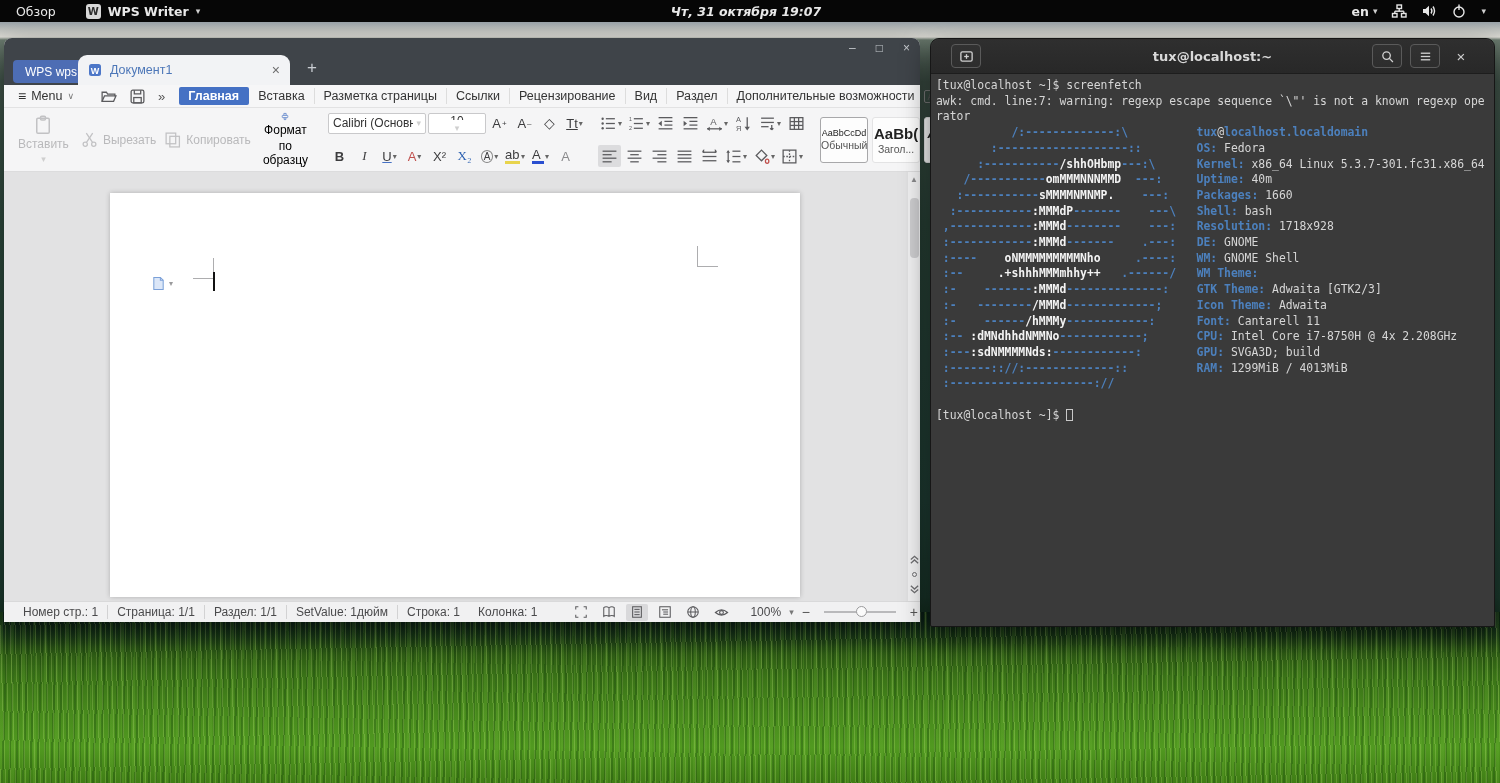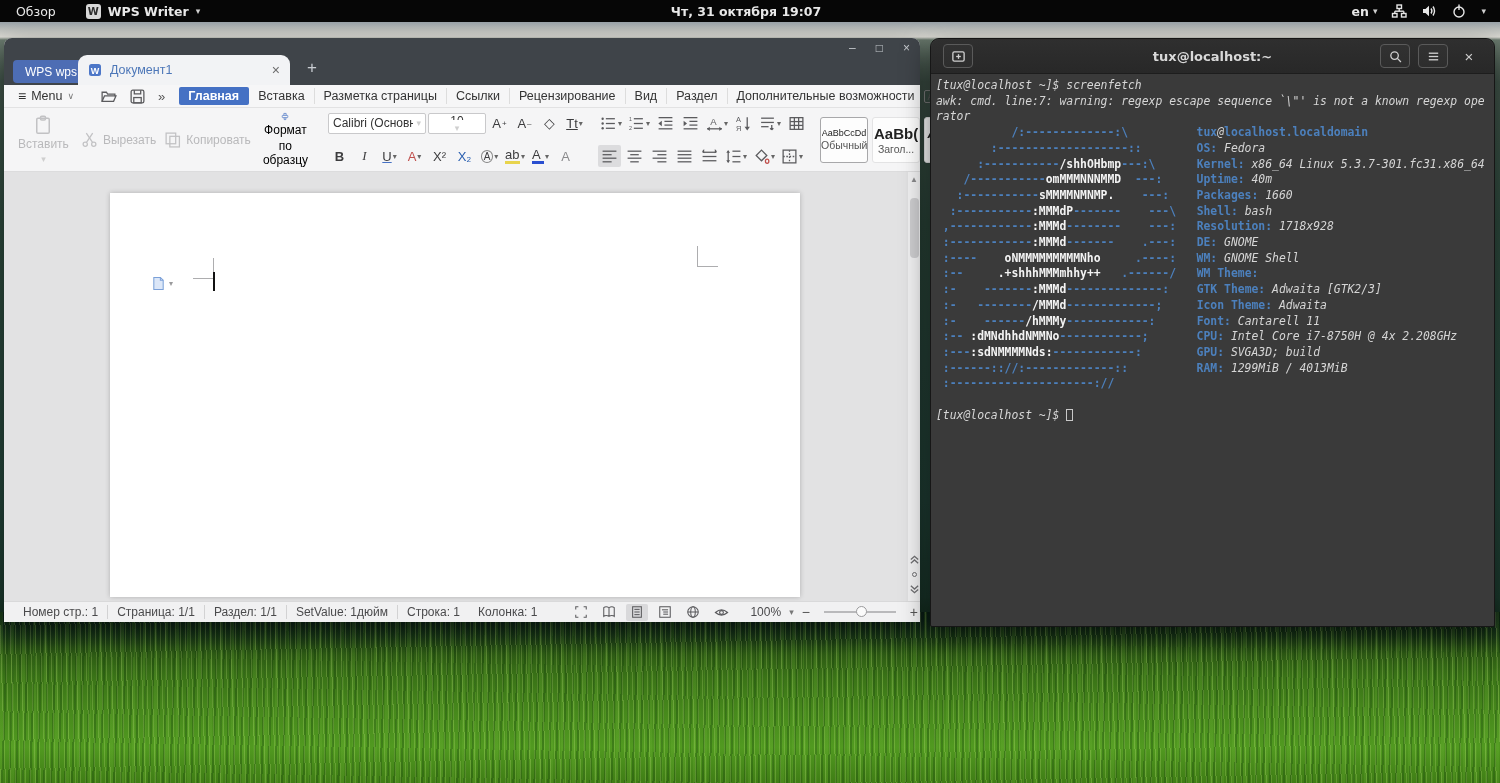--- a/index.html
+++ b/index.html
@@ -25,21 +25,21 @@
 
   
   .topbar { position:absolute; left:0; top:0; width:1500px; height:22px; background:#060606;
     color:#e8e8e8; font-family:"DejaVu Sans",sans-serif; font-size:12.5px;
     display:flex; align-items:center; z-index:30; }
   .tb-left { display:flex; align-items:center; gap:26px; padding-left:12px; }
   .tb-activities { padding:0 4px;text-align:right; }
   .tb-app { display:flex; align-items:center; gap:7px; font-weight:bold; }
   .tb-appicon { width:15px; height:15px; background:#d8d8d8; border-radius:3px; color:#2d2d2d;
     font-size:10px; font-weight:bold; display:flex; align-items:center; justify-content:center; }
-  .tb-clock { position:absolute; left:0; right:8px; text-align:center; font-weight:bold; pointer-events:none; }
+  .tb-clock { position:absolute; left:0; right:8px; text-align:center; font-weight:bold; pointer-events:none;font-style:italic; }
   .tb-right { margin-left:auto; display:flex; align-items:center; gap:14px; padding-right:14px; }
   .tb-lang { display:flex; align-items:center; gap:4px; font-weight:bold;justify-content:center; }
   .caret { font-size:9px; color:#cfcfcf; }
   .sysico { width:16px; height:16px; }
   .sysico path, .sysico rect, .sysico circle, .sysico line, .sysico polygon
     { stroke:#e6e6e6; fill:none; stroke-width:1.4; }
   .sysico .fill { fill:#e6e6e6; stroke:none; }
 
   
   .wps { position:absolute; left:4px; top:38px; width:916px; height:584px; z-index:20;
@@ -145,34 +145,34 @@
     border:1px solid #9a9a9c; border-radius:50%; }
   .st-fit { margin-left:14px; }
   .zsign { font-size:14px; color:#555; }
 
   
   .term { position:absolute; left:930px; top:38px; width:565px; height:589px; z-index:20;
     background:#3a3a3a; border:1px solid #161616; border-radius:9px 9px 2px 2px;
     box-shadow:0 10px 28px rgba(0,0,0,.55); }
   .term-header { height:35px; background:linear-gradient(180deg,#2f2f2f,#282828);
     border-bottom:1px solid #1d1d1d; border-radius:9px 9px 0 0;
-    display:flex; align-items:center; padding:0 12px; }
+    display:flex; align-items:center; padding:0 20px; }
   .term-title { position:absolute; left:0; right:0; text-align:center; color:#d9d9d9;
     font-weight:bold; font-size:13px; font-family:"DejaVu Sans",sans-serif; pointer-events:none; }
   .thbtn { width:30px; height:24px; border:1px solid #5a5a5a; border-radius:4px;
     display:flex; align-items:center; justify-content:center; background:rgba(255,255,255,.02); }
   .thbtn svg { width:15px; height:15px; }
   .thbtn svg path, .thbtn svg circle, .thbtn svg line, .thbtn svg rect
     { stroke:#d0d0d0; fill:none; stroke-width:1.4; }
   .term-hright { margin-left:auto; display:flex; gap:8px; align-items:center; }
   .term-close { color:#cfcfcf; font-size:15px; width:26px; text-align:center; }
   .term-body { padding:4px 0 0 5px; font-family:"DejaVu Sans Mono",monospace;
     font-size:11.4px; line-height:15.7px; overflow:hidden; height:550px; }
   .tline { white-space:pre; }
-  .tc-w { color:#d6d6d6;font-style:italic; }
+  .tc-w { color:#d6d6d6; }
   .tc-b { color:#4c80bd; font-weight:bold; }
   .tc-wb { color:#f3f3f3; font-weight:bold; }
   .tc-cur { display:inline-block; width:7px; height:12px; border:1px solid #c9c9c9; vertical-align:-2px; }
 </style>
 </head>
 <body>
 
 <div class="wallpaper"></div>
 <div class="grass"></div>
 
@@ -353,21 +353,21 @@
             <span class="mini-caret">▾</span>
           </div>
         <div class="tbtn">
             <span class="barA" style="color:#c0504d;"><span style="display:inline">A</span></span>
             <span class="mini-caret">▾</span>
           </div>
         <div class="tbtn">
             <span>X²</span>
           </div>
         <div class="tbtn">
-            <span style="color:#2a5fb0;">X₂</span>
+            <span style="color:#2a5fb0;font-family:Liberation Serif, serif;">X₂</span>
           </div>
         <div class="tbtn">
             <span style="border:1px solid #888;border-radius:50%;font-size:10px;padding:0 2px;">A</span>
             <span class="mini-caret">▾</span>
           </div>
         <div class="tbtn">
             <span class="barA"><span style="display:inline">ab</span><span style="background:#e8d44d;width:15px;"></span></span>
             <span class="mini-caret">▾</span>
           </div>
         <div class="tbtn">

